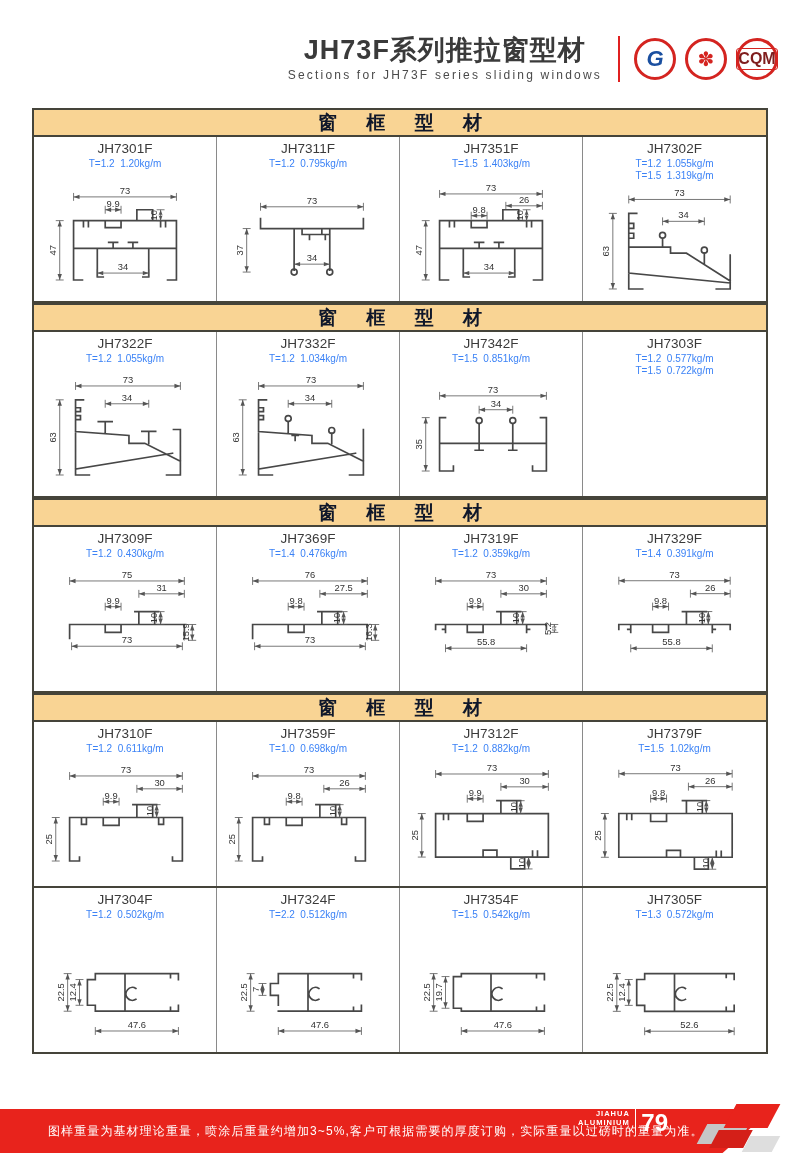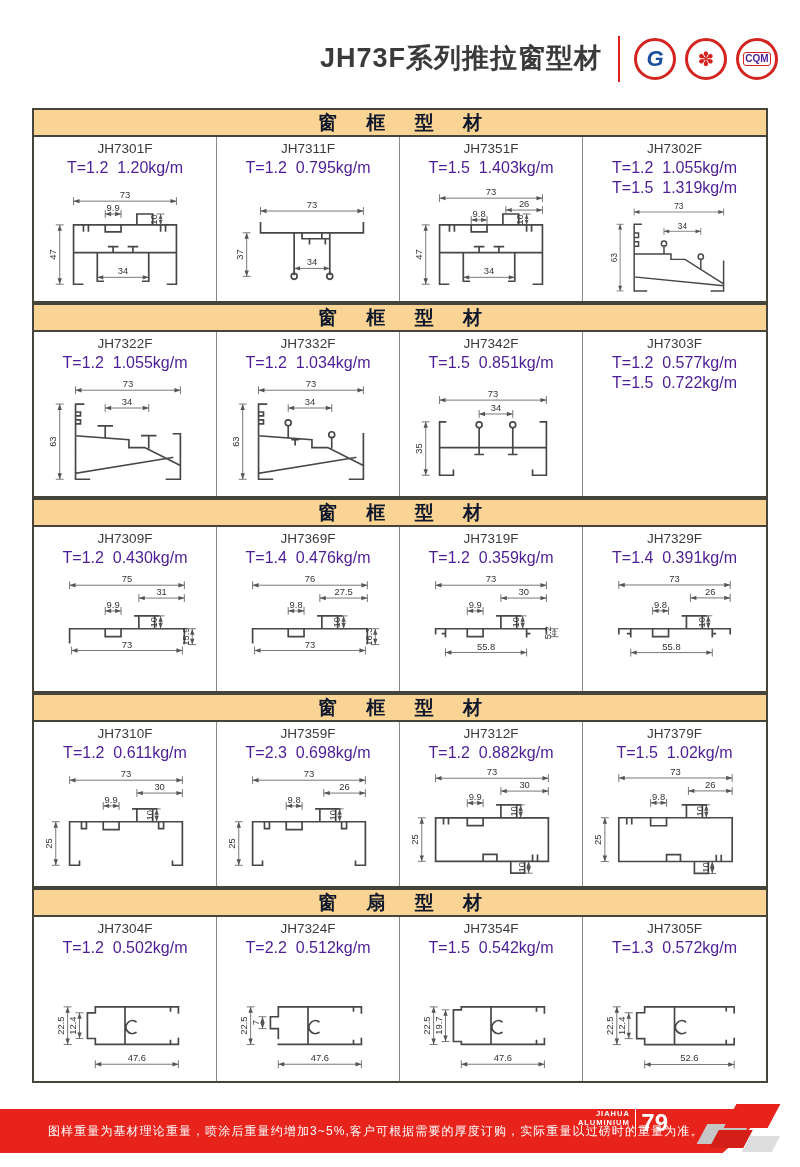--- a/index.html
+++ b/index.html
@@ -11,34 +11,34 @@
        display:flex;justify-content:flex-end;align-items:center;padding-right:22px;box-sizing:border-box;}
   .hdr-text{text-align:center;}
   .hdr-title{font-size:27px;font-weight:700;color:#3a3a3a;letter-spacing:1px;line-height:1.1;}
   .hdr-sub{font-size:12px;color:#4a4a4a;letter-spacing:2.2px;margin-top:2px;}
   .hdr-divider{width:2px;height:46px;background:#e02020;margin:0 14px 0 16px;}
   .logos{display:flex;align-items:center;gap:9px;}
   .seal{width:42px;height:42px;border-radius:50%;border:3px solid #d42420;box-sizing:border-box;
         display:flex;align-items:center;justify-content:center;background:#fff;}
   .seal-g{color:#1a4fa0;font-size:22px;font-weight:700;font-style:italic;}
   .seal-flower{color:#d42420;font-size:20px;}
-  .seal-cqm{color:#4c1d95;font-size:10px;font-weight:700;letter-spacing:0;border:1.5px solid #d42420;
+  .seal-cqm{color:#7f1d1d;font-size:16px;font-weight:700;letter-spacing:0;border:1.5px solid #d42420;
             border-radius:3px;padding:0 1px;line-height:1.2;}
 
   
   .catalog{position:absolute;top:108px;left:32px;width:736px;}
   .sec-head{height:29px;background:#f9d494;border:2px solid #45443a;box-sizing:border-box;
             display:flex;align-items:center;justify-content:center;
             font-size:19px;font-weight:700;color:#0f172a;letter-spacing:12px;text-indent:12px;}
   .sec-body{display:flex;height:166px;border:2px solid #45443a;border-top:none;box-sizing:border-box;}
   .cell{flex:1 1 25%;border-right:1px solid #8a8a8a;display:flex;flex-direction:column;
         align-items:center;padding-top:3px;box-sizing:border-box;min-width:0;}
   .cell:last-child{border-right:none;}
   .code{font-size:13.5px;color:#3a3a3a;line-height:1.3;}
-  .spec{font-size:16px;color:#4c1d95;line-height:1.25;white-space:pre;}
+  .spec{font-size:10px;color:#3b82f6;line-height:1.25;white-space:pre;}
   .draw{flex:1;width:100%;display:flex;align-items:center;justify-content:center;min-height:0;}
   .draw svg{width:100%;height:100%;}
 
   
   .ftr{position:absolute;left:0;top:1100px;width:800px;height:67px;}
   .band{position:absolute;left:0;top:9px;width:772px;height:44px;background:#e8231c;
         clip-path:polygon(0 0,100% 0,93.6% 100%,0 100%);}
   .note{position:absolute;left:48px;top:0;height:44px;line-height:44px;color:#fff;
         font-size:12px;letter-spacing:1.1px;white-space:nowrap;}
   .brand{position:absolute;right:104px;top:0;height:44px;display:flex;align-items:flex-start;gap:5px;color:#fff;}
@@ -53,20 +53,21 @@
   .pg-gray2{left:56px;top:36px;width:30px;height:16px;background:#dedede;}
 </style>
 </head>
 <body>
 
 <div class="page">
 
   <div class="hdr">
     <div class="hdr-text">
       <div class="hdr-title">JH73F系列推拉窗型材</div>
+      <div class="hdr-sub">Sections for JH73F series sliding windows</div>
     </div>
     <div class="hdr-divider"></div>
     <div class="logos">
       <div class="seal">
         <span class="seal-g">G</span>
       </div>
       <div class="seal">
         <span class="seal-flower">✽</span>
       </div>
       <div class="seal">
@@ -474,21 +475,21 @@
               <line x1="22" y1="56" x2="22" y2="100" stroke="#555" stroke-width="0.8"></line>
               <path d="M22,56 l-2.2,6 l4.4,0 z M22,100 l-2.2,-6 l4.4,0 z" fill="#555"></path>
               <line x1="18" y1="56" x2="26" y2="56" stroke="#555" stroke-width="0.8"></line>
               <line x1="18" y1="100" x2="26" y2="100" stroke="#555" stroke-width="0.8"></line>
               <text x="18.5" y="78" text-anchor="middle" font-size="9.5" fill="#333" transform="rotate(-90 18.5 78)">25</text>
             </svg>
           </div>
         </div>
         <div class="cell">
           <div class="code">JH7359F</div>
-          <div class="spec">T=2.3  0.698kg/m</div>
+          <div class="spec">T=1.0  0.698kg/m</div>
           <div class="draw">
             <svg viewBox="0 0 184 118" preserveAspectRatio="xMidYMid meet">
               <path d="M36,56 H150 M70,56 v8 h16 v-8 M104,56 V43 h16 V56 M104,43 h-4 M120,43 h4 M36,56 V100 h10 v-4 M150,56 V100 h-10 v-4 M48,56 v7 M53,56 v7 M48,63 h5 M126,56 v7 M131,56 v7 M126,63 h5" fill="none" stroke="#474747" stroke-width="1.7" stroke-linecap="square" stroke-linejoin="miter"></path>
               <line x1="36" y1="14" x2="150" y2="14" stroke="#555" stroke-width="0.8"></line>
               <path d="M36,14 l6,-2.2 l0,4.4 z M150,14 l-6,-2.2 l0,4.4 z" fill="#555"></path>
               <line x1="36" y1="10" x2="36" y2="18" stroke="#555" stroke-width="0.8"></line>
               <line x1="150" y1="10" x2="150" y2="18" stroke="#555" stroke-width="0.8"></line>
               <text x="93" y="11" text-anchor="middle" font-size="9.5" fill="#333">73</text>
               <line x1="108" y1="27" x2="150" y2="27" stroke="#555" stroke-width="0.8"></line>
               <path d="M108,27 l6,-2.2 l0,4.4 z M150,27 l-6,-2.2 l0,4.4 z" fill="#555"></path>
@@ -585,21 +586,20 @@
               <text x="18.5" y="74" text-anchor="middle" font-size="9.5" fill="#333" transform="rotate(-90 18.5 74)">25</text>
               <line x1="130" y1="96" x2="130" y2="108" stroke="#555" stroke-width="0.8"></line>
               <path d="M130,96 l-2.2,6 l4.4,0 z M130,108 l-2.2,-6 l4.4,0 z" fill="#555"></path>
               <line x1="126" y1="96" x2="134" y2="96" stroke="#555" stroke-width="0.8"></line>
               <line x1="126" y1="108" x2="134" y2="108" stroke="#555" stroke-width="0.8"></line>
               <text x="126.5" y="102" text-anchor="middle" font-size="9.5" fill="#333" transform="rotate(-90 126.5 102)">10</text>
             </svg>
           </div>
         </div>
       </div>
-      <div class="sec-head">窗 扇 型 材</div>
       <div class="sec-body">
         <div class="cell">
           <div class="code">JH7304F</div>
           <div class="spec">T=1.2  0.502kg/m</div>
           <div class="draw">
             <svg viewBox="0 0 184 118" preserveAspectRatio="xMidYMid meet">
               <path d="M62,46 H92 M62,84 H92 M62,46 v6 h-8 v26 h8 v6 M92,46 H146 M92,84 H146 M92,46 V84 M146,46 v6 M146,84 v-6 M138,46 v4 M138,84 v-4 M103,61 a6.5,6.5 0 1,0 0,11" fill="none" stroke="#474747" stroke-width="1.7" stroke-linecap="square" stroke-linejoin="miter"></path>
               <line x1="34" y1="46" x2="34" y2="84" stroke="#555" stroke-width="0.8"></line>
               <path d="M34,46 l-2.2,6 l4.4,0 z M34,84 l-2.2,-6 l4.4,0 z" fill="#555"></path>
               <line x1="30" y1="46" x2="38" y2="46" stroke="#555" stroke-width="0.8"></line>

